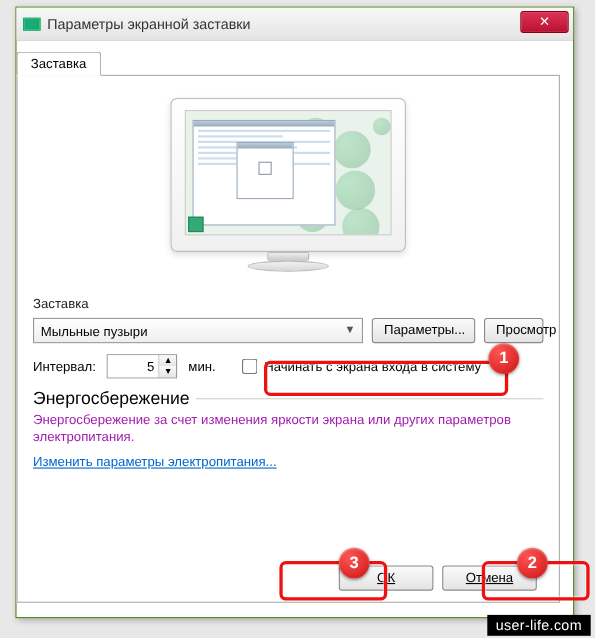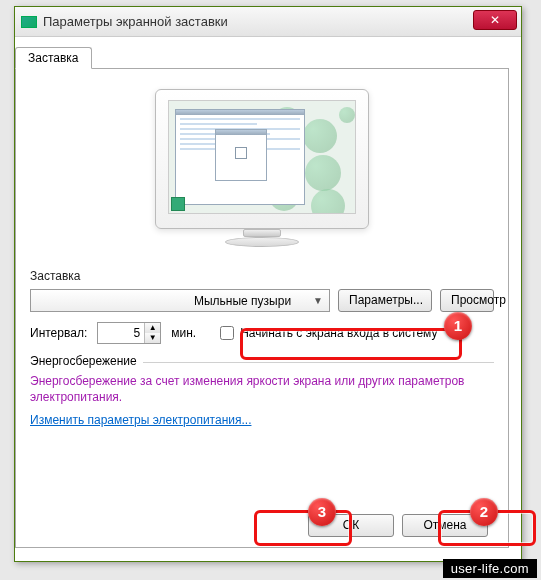--- a/index.html
+++ b/index.html
@@ -21,41 +21,41 @@
 .screen { position: absolute; left: 12px; top: 10px; right: 12px; bottom: 14px; background: #eaf2ec; border: 1px solid #ccc; overflow: hidden; }
 .bubble { position: absolute; border-radius: 50%; background: radial-gradient(circle at 30% 30%, rgba(160,220,180,0.6), rgba(100,170,120,0.45)); }
 .fakew { background: #fff; border: 1px solid #9ab; position: absolute; }
 .fakew .bar { height: 5px; background: linear-gradient(#bcd,#9ab); }
 .fakew .ln { height: 2px; background: #cde; margin: 3px 4px; }
 .stand { position: absolute; left: 88px; top: 140px; width: 38px; height: 8px; background: linear-gradient(#eee,#ccc); border-radius: 2px; border: 1px solid #bbb; }
 .base { position: absolute; left: 70px; top: 148px; width: 74px; height: 10px; background: linear-gradient(#f0f0f0,#d8d8d8); border-radius: 50%; border: 1px solid #bbb; }
 
 .grp-lbl { font-size: 12px; color: #222; margin-bottom: 6px; }
 .row { display: flex; align-items: center; gap: 8px; margin-bottom: 10px; }
-.combo { flex: 1; height: 23px; border: 1px solid #999; background: linear-gradient(#fff,#eee); display: flex; align-items: center; padding: 0 6px; justify-content: flex-end; cursor: pointer; gap: 22px; }
+.combo { flex: 1; height: 23px; border: 1px solid #999; background: linear-gradient(#fff,#eee); display: flex; align-items: center; padding: 0 6px; justify-content: space-between; cursor: pointer; }
 .combo .arrow { font-size: 10px; color: #555; }
 .btn { height: 23px; border: 1px solid #888; background: linear-gradient(#fafafa,#e4e4e4); padding: 0 10px; border-radius: 3px; cursor: pointer; font-size: 12px; line-height: 21px; display: inline-block; text-align: center; }
 
 .intrv { display: flex; align-items: center; gap: 10px; margin-bottom: 14px; }
 .spin { display: inline-flex; border: 1px solid #999; height: 22px; background: #fff; }
 .spin input { width: 46px; border: none; text-align: right; padding: 0 4px; font-size: 12px; outline: none; }
 .spinbtns { width: 16px; display: flex; flex-direction: column; border-left: 1px solid #bbb; }
 .spinbtns div { flex: 1; text-align: center; font-size: 8px; line-height: 10px; background: linear-gradient(#fafafa,#e4e4e4); cursor: pointer; }
 .chkwrap { display: inline-flex; align-items: center; gap: 6px; }
 .chkwrap input { width: 14px; height: 14px; }
 
 .hi-red { border: 3px solid #e11; border-radius: 6px; box-shadow: 0 0 0 1px rgba(255,255,255,0.6) inset; position: absolute; pointer-events: none; }
 .badge { position: absolute; width: 28px; height: 28px; border-radius: 50%; background: radial-gradient(circle at 35% 30%, #f55, #c11); color: #fff; font-weight: bold; font-size: 15px; text-align: center; line-height: 28px; box-shadow: 0 1px 3px rgba(0,0,0,0.5), inset 0 1px 2px rgba(255,255,255,0.4); z-index: 5; }
 
 .sep { height: 1px; background: #d0d0d0; margin: 6px 0 10px 0; position: relative; }
-.sep-lbl { position: absolute; left: 0; top: -8px; background: #fff; padding-right: 6px; font-size: 12px; }
+.sep-lbl { position: absolute; left: 0; top: -8px; background: #fff; padding-right: 6px; font-size: 16px; }
 .desc { font-size: 12px; color: #a21caf; line-height: 1.35; margin-bottom: 8px; }
 .link { color: #0066cc; text-decoration: underline; cursor: pointer; font-size: 12px; }
 
-.btnbar { position: absolute; right: 20px; bottom: 10px; display: flex; gap: 8px; }
+.btnbar { position: absolute; right: 20px; bottom: 10px; display: flex; gap: 8px; text-decoration: underline; }
 .btnbar .btn { width: 86px; }
 
 .watermark { position: absolute; right: 4px; bottom: 2px; background: #000; color: #fff; font: 13px Arial; padding: 2px 8px; letter-spacing: 0.3px; }
 
 .hi1 { left: 240px; top: 328px; width: 222px; height: 32px; }
 .badge1 { left: 444px; top: 312px; }
 .hi-ok { left: 254px; top: 510px; width: 98px; height: 36px; }
 .badge-ok { left: 308px; top: 498px; }
 .hi-ap { left: 438px; top: 510px; width: 98px; height: 36px; }
 .badge-ap { left: 470px; top: 498px; }

